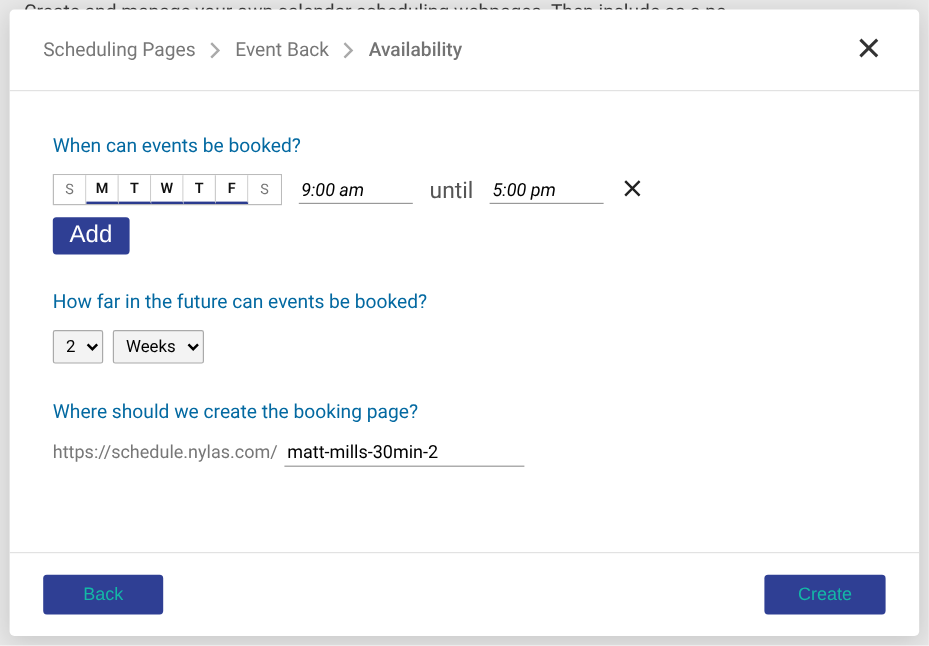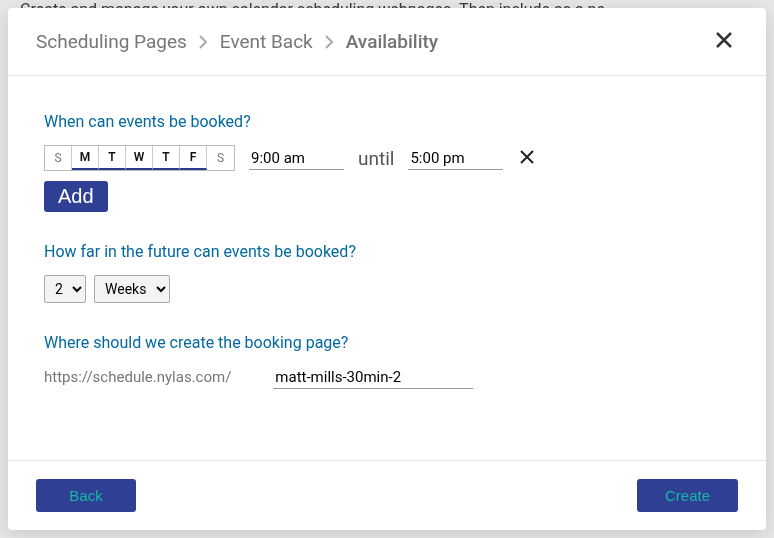--- a/index.html
+++ b/index.html
@@ -38,21 +38,21 @@
       display: flex;
       align-items: center;
       justify-content: space-between;
       padding: 18px 28px 18px 28px;
       border-bottom: 1px solid #e2e2e2;
     }
     .breadcrumb {
       display: flex;
       align-items: center;
       gap: 12px;
-      font-size: 19px;
+      font-size: 16px;
     }
     .crumb-link {
       color: #777;
       cursor: pointer;
     }
     .crumb-sep {
       color: #aaa;
       display: inline-flex;
     }
     .crumb-current {
@@ -109,20 +109,21 @@
       border-bottom: 2px solid #2b3b8f;
     }
     .time-input {
       border: none;
       border-bottom: 1px solid #999;
       font-size: 15px;
       padding: 2px 2px;
       width: 95px;
       outline: none;
       font-family: inherit;
+      font-style: italic;
     }
     .until-label {
       font-size: 19px;
       color: #555;
     }
     .remove-time {
       background: none;
       border: none;
       cursor: pointer;
       color: #222;
@@ -159,21 +160,20 @@
     }
     .url-prefix { color: #777; text-align: center; }
     .slug-input {
       border: none;
       border-bottom: 1px solid #999;
       font-size: 15px;
       padding: 2px 2px;
       width: 200px;
       outline: none;
       font-family: inherit;
-      margin-left: 36px;
     }
     .modal-footer {
       border-top: 1px solid #e2e2e2;
       padding: 18px 28px;
       display: flex;
       justify-content: space-between;
     }
     .footer-btn {
       background: #2f3f94;
       color: #14b8a6;

